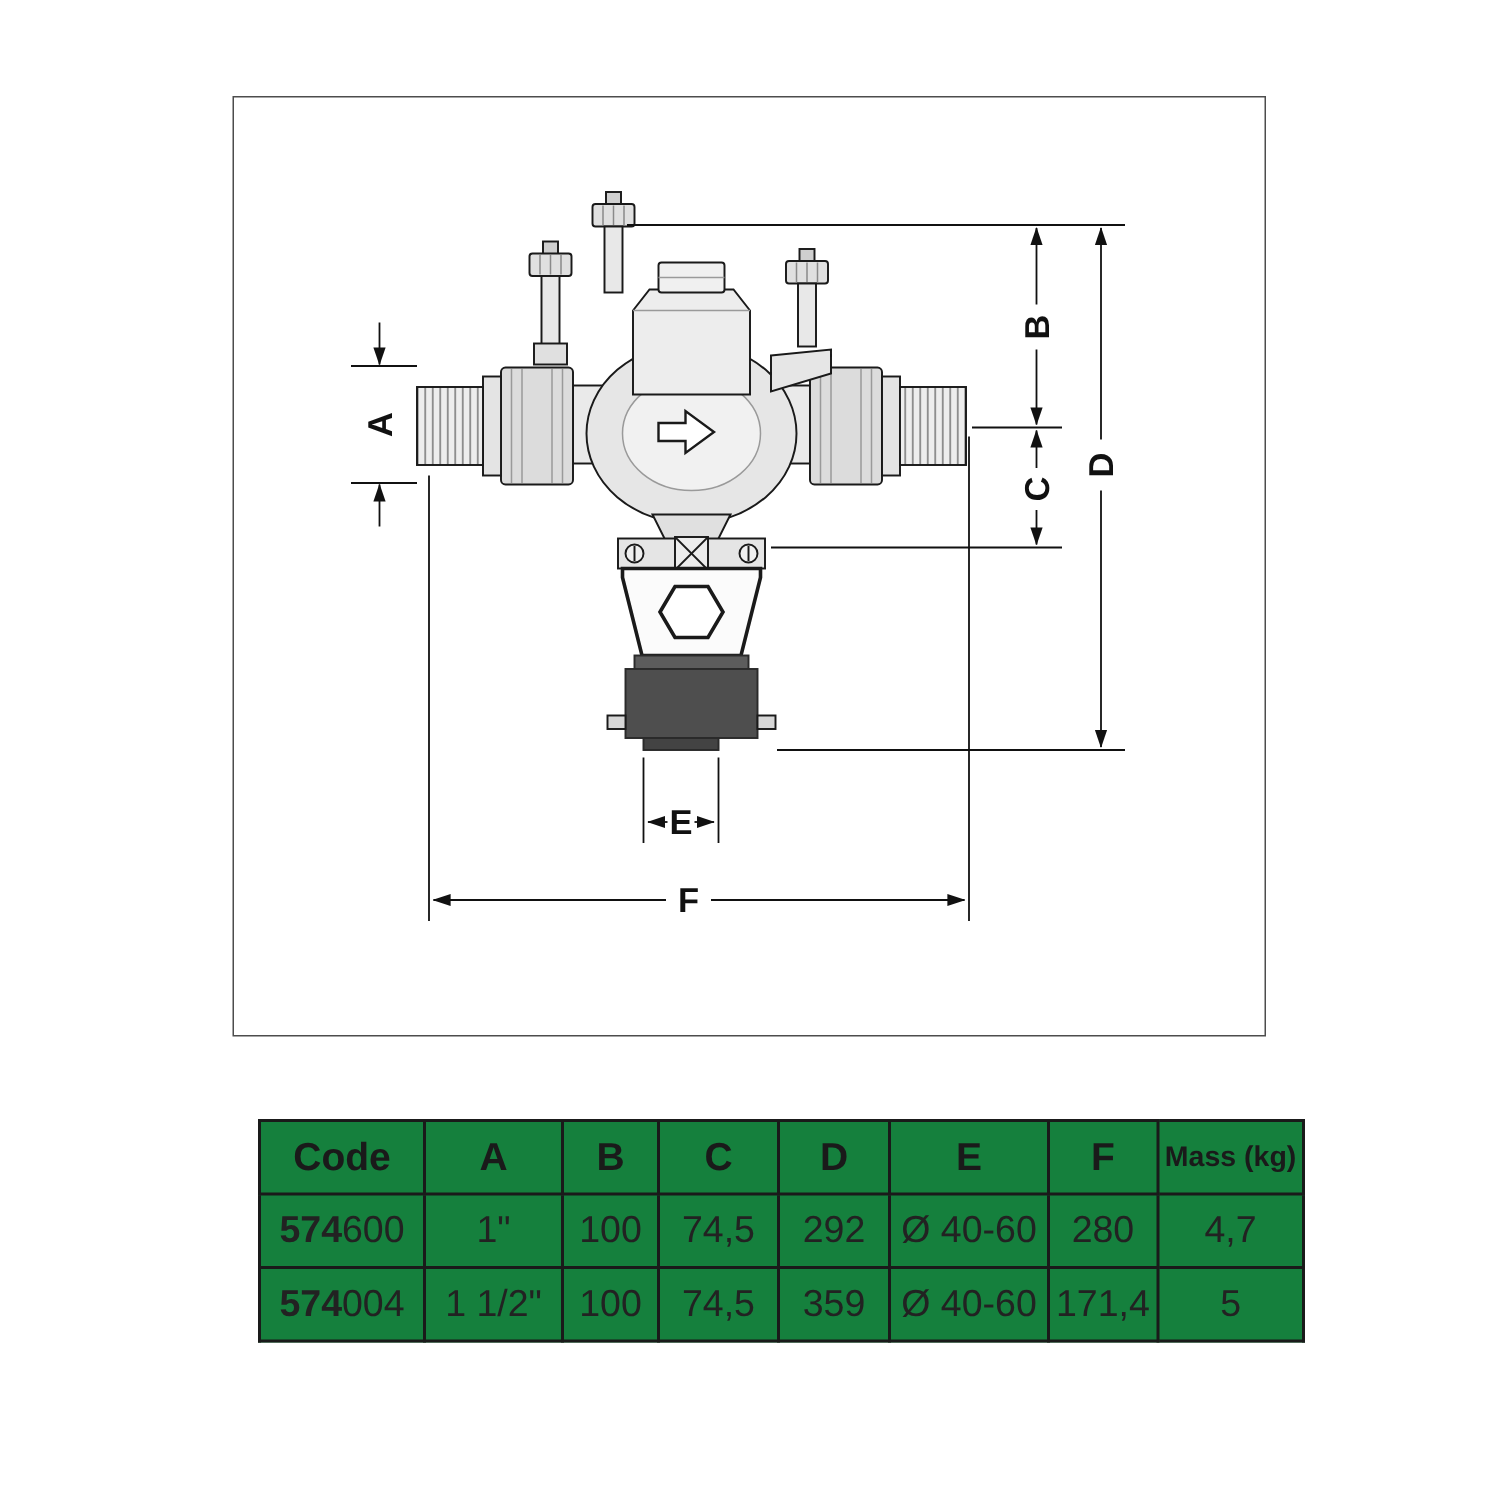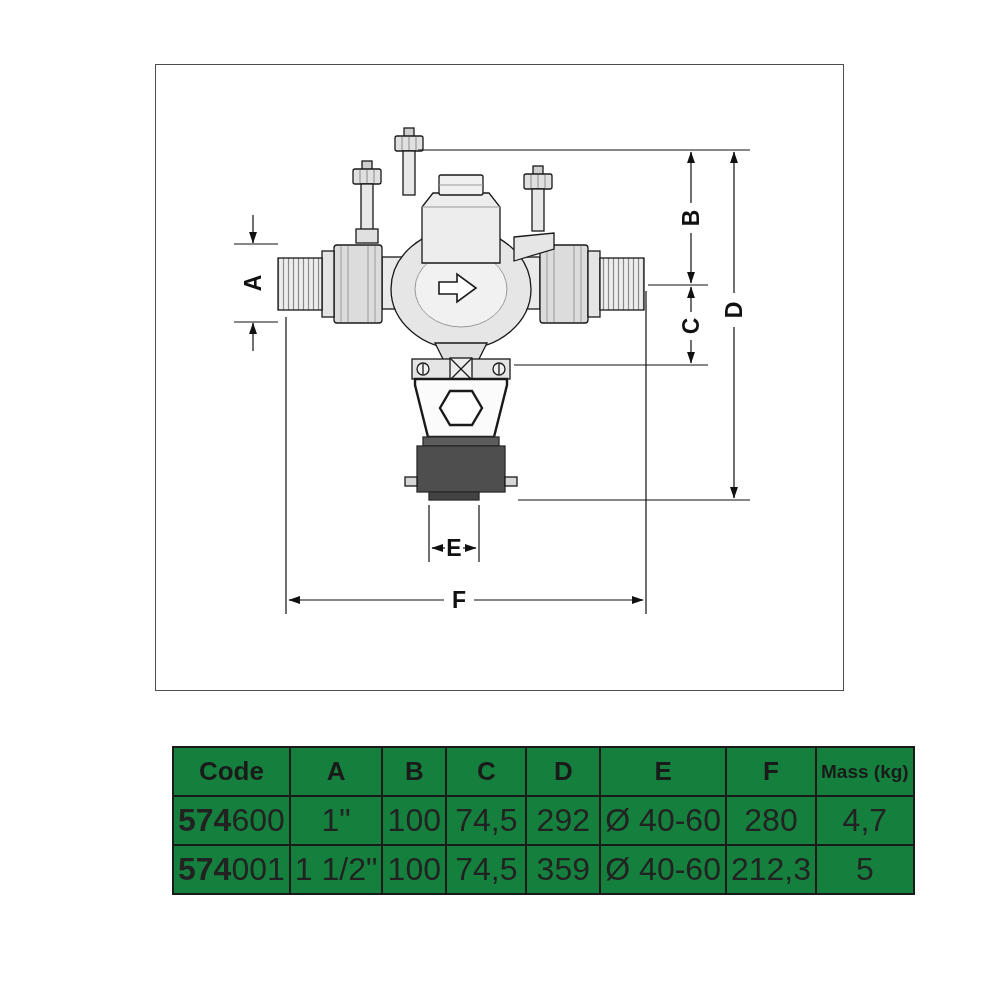--- a/index.html
+++ b/index.html
@@ -17,21 +17,21 @@
     font-family:"Liberation Sans", sans-serif;
     font-weight:bold; font-size:23px; fill:#111;
   }
 
   .spec-table {
     position:absolute; left:172px; top:736px;
     border-collapse:collapse; table-layout:fixed; background:#15803d;margin-top:10px;
   }
   .spec-table th, .spec-table td {
     border:2px solid #1a1a1a; text-align:center; vertical-align:middle;
-    height:49px; font-size:32px; padding:0 4px; white-space:nowrap;
+    height:49px; font-size:25px; padding:0 4px; white-space:nowrap;
   }
   .spec-table th { font-weight:bold; font-size:26px; }
   .spec-table th.mass { font-size:19px;text-align:right; }
   .spec-table td { font-weight:normal; color:#222; }
   .b { font-weight:bold; }
 </style>
 </head>
 <body>
 
 <div class="page">
@@ -205,25 +205,25 @@
         <td><span class="b">574</span><span>600</span></td>
         <td>1"</td>
         <td>100</td>
         <td>74,5</td>
         <td>292</td>
         <td>Ø 40-60</td>
         <td>280</td>
         <td>4,7</td>
       </tr>
       <tr>
-        <td><span class="b">574</span><span>001</span></td>
+        <td><span class="b">574</span><span>004</span></td>
         <td>1 1/2"</td>
         <td>100</td>
         <td>74,5</td>
         <td>359</td>
         <td>Ø 40-60</td>
-        <td>212,3</td>
+        <td>171,4</td>
         <td>5</td>
       </tr>
     </tbody>
   </table>
 
 </div>
 
 </body></html>

